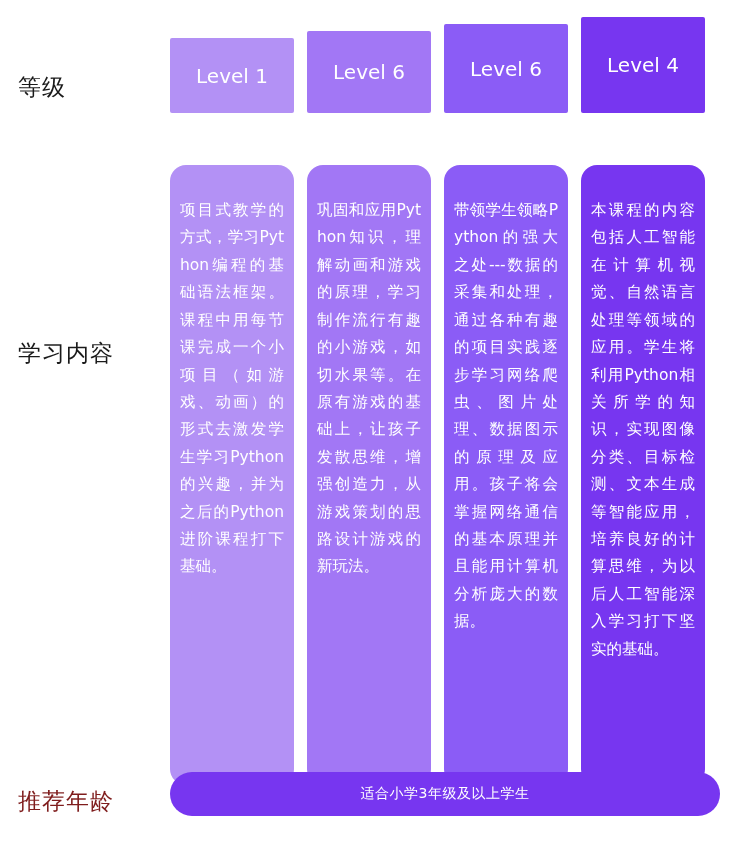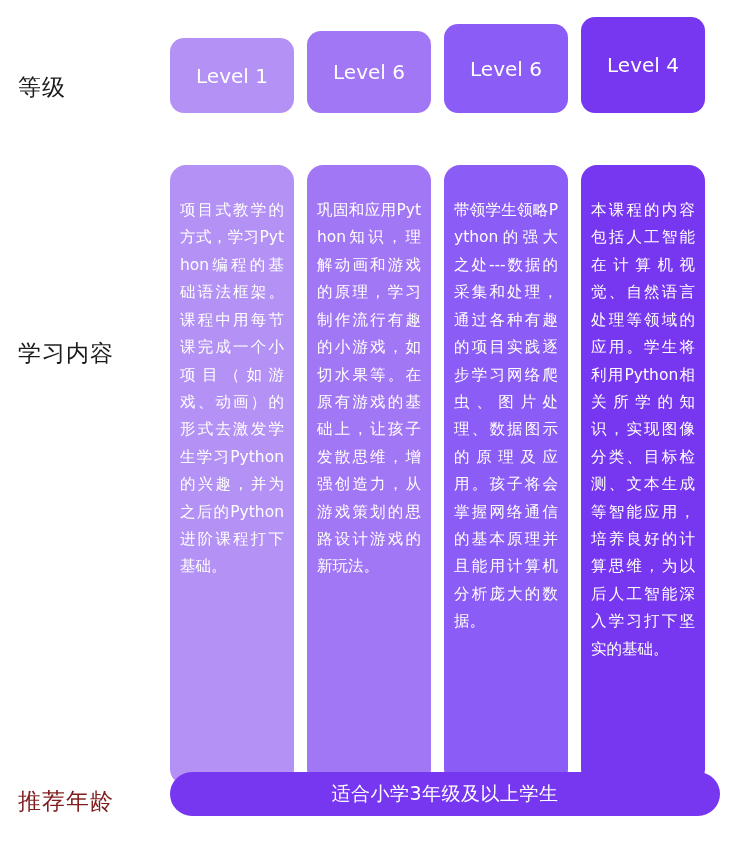--- a/index.html
+++ b/index.html
@@ -33,21 +33,21 @@
     white-space: nowrap;
   }
   #label-level   { top: 72px; }
   #label-content { top: 338px; }
   #label-age     { top: 786px; }
 
   
   .level-chip {
     position: absolute;
     width: 124px;
-    border-radius: 14px;
+    border-radius: 2px;
     color: #ffffff;
     font-size: 20px;
     display: flex;
     align-items: center;
     justify-content: center;
     box-sizing: border-box;
     font-family: "DejaVu Sans", "Liberation Sans", sans-serif;
   }
 
   
@@ -79,21 +79,21 @@
     position: absolute;
     left: 170px;
     top: 772px;
     width: 550px;
     height: 44px;
     border-radius: 22px;
     display: flex;
     align-items: center;
     justify-content: center;
     color: #ffffff;
-    font-size: 19px;
+    font-size: 14px;
     letter-spacing: 0.5px;
     font-family: "DejaVu Sans", "Liberation Sans", sans-serif;
     box-sizing: border-box;
   }
 </style>
 </head>
 <body style="background: rgb(255, 255, 255);">
 
 <div id="board">
 

